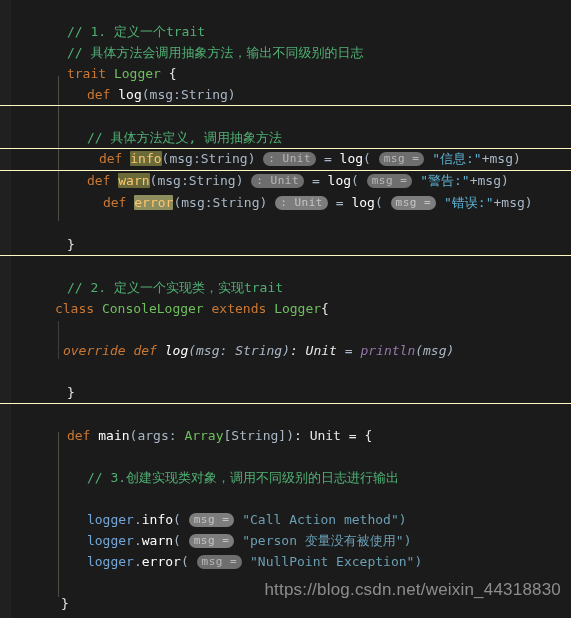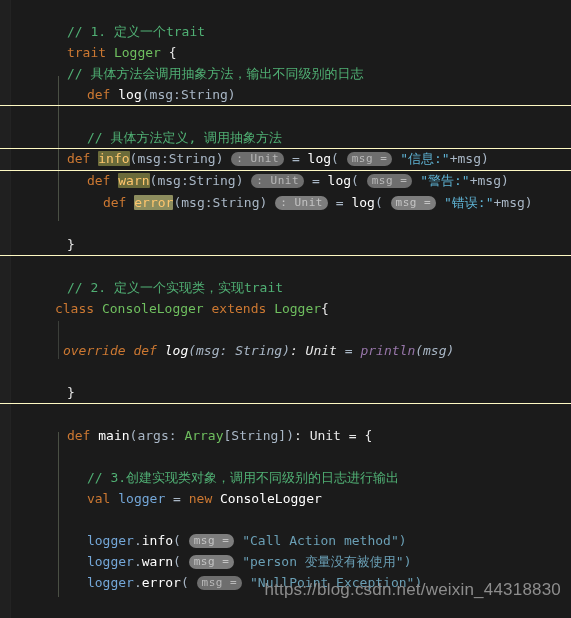--- a/index.html
+++ b/index.html
@@ -119,38 +119,38 @@
   <div class="guide2" style="left:58px; top:321px; height:38px;"></div>
   <div class="guide" style="left:58px; top:432px; height:165px;"></div>
 
   <div class="code">
 
     <div class="line" style="padding-left:20px;">
       <span class="cm">// 1. 定义一个trait</span>
     </div>
 
     <div class="line" style="padding-left:20px;">
+      <span class="cm">// 具体方法会调用抽象方法，输出不同级别的日志</span>
+    </div>
+
+    <div class="line" style="padding-left:20px;">
       <span class="kw">trait</span><span class="pl"> </span><span class="typ">Logger</span><span class="pl"> </span><span class="brace">{</span>
-    </div>
-
-    <div class="line" style="padding-left:20px;">
-      <span class="cm">// 具体方法会调用抽象方法，输出不同级别的日志</span>
     </div>
 
     <div class="line" style="padding-left:40px;">
       <span class="kw">def</span><span class="pl"> </span><span class="fn">log</span><span class="id">(msg:String)</span>
     </div>
 
     <div class="line"></div>
 
     <div class="line sep" style="padding-left:40px;">
       <span class="cm">// 具体方法定义, 调用抽象方法</span>
     </div>
 
-    <div class="line" style="padding-left:20px;">
+    <div class="line" style="padding-left:52px;">
       <span class="kw">def</span><span class="pl"> </span><span class="hl">info</span><span class="id">(msg:String)</span><span class="pl"> </span><span class="hint">: Unit</span><span class="pl"> </span><span class="pl">=</span><span class="pl"> </span><span class="fn">log</span><span class="pl">(</span><span class="pl"> </span><span class="hint">msg =</span><span class="pl"> </span><span class="strc">"信息:"</span><span class="id">+msg)</span>
     </div>
 
     <div class="line sep" style="padding-left:40px;">
       <span class="kw">def</span><span class="pl"> </span><span class="hl">warn</span><span class="id">(msg:String)</span><span class="pl"> </span><span class="hint">: Unit</span><span class="pl"> </span><span class="pl">=</span><span class="pl"> </span><span class="fn">log</span><span class="pl">(</span><span class="pl"> </span><span class="hint">msg =</span><span class="pl"> </span><span class="strc">"警告:"</span><span class="id">+msg)</span>
     </div>
 
     <div class="line sep" style="padding-left:56px;">
       <span class="kw">def</span><span class="pl"> </span><span class="hl2">error</span><span class="id">(msg:String)</span><span class="pl"> </span><span class="hint big">: Unit</span><span class="pl"> </span><span class="pl">=</span><span class="pl"> </span><span class="fn">log</span><span class="pl">(</span><span class="pl"> </span><span class="hint big">msg =</span><span class="pl"> </span><span class="strc">"错误:"</span><span class="id">+msg)</span>
     </div>
@@ -188,23 +188,20 @@
     <div class="line sep" style="padding-left:20px;">
       <span class="kw">def</span><span class="pl"> </span><span class="fn">main</span><span class="id">(args: </span><span class="typ">Array</span><span class="id">[String])</span><span class="brace">: Unit =</span><span class="pl"> </span><span class="brace">{</span>
     </div>
 
     <div class="line"></div>
 
     <div class="line" style="padding-left:40px;">
       <span class="cm">// 3.创建实现类对象，调用不同级别的日志进行输出</span>
     </div>
 
-    <div class="line" style="padding-left:40px;">
-      <span class="kw">val</span><span class="pl"> </span><span class="lblue">logger</span><span class="pl"> </span><span class="pl">=</span><span class="pl"> </span><span class="kw">new</span><span class="pl"> </span><span class="fn">ConsoleLogger</span>
-    </div>
 
     <div class="line"></div>
 
     <div class="line" style="padding-left:40px;">
       <span class="lblue">logger</span><span class="pl">.</span><span class="fn">info</span><span class="pl">(</span><span class="pl"> </span><span class="hint big">msg =</span><span class="pl"> </span><span class="str">"Call Action method")</span>
     </div>
 
     <div class="line" style="padding-left:40px;">
       <span class="lblue">logger</span><span class="pl">.</span><span class="fn">warn</span><span class="pl">(</span><span class="pl"> </span><span class="hint big">msg =</span><span class="pl"> </span><span class="str">"person 变量没有被使用")</span>
     </div>

